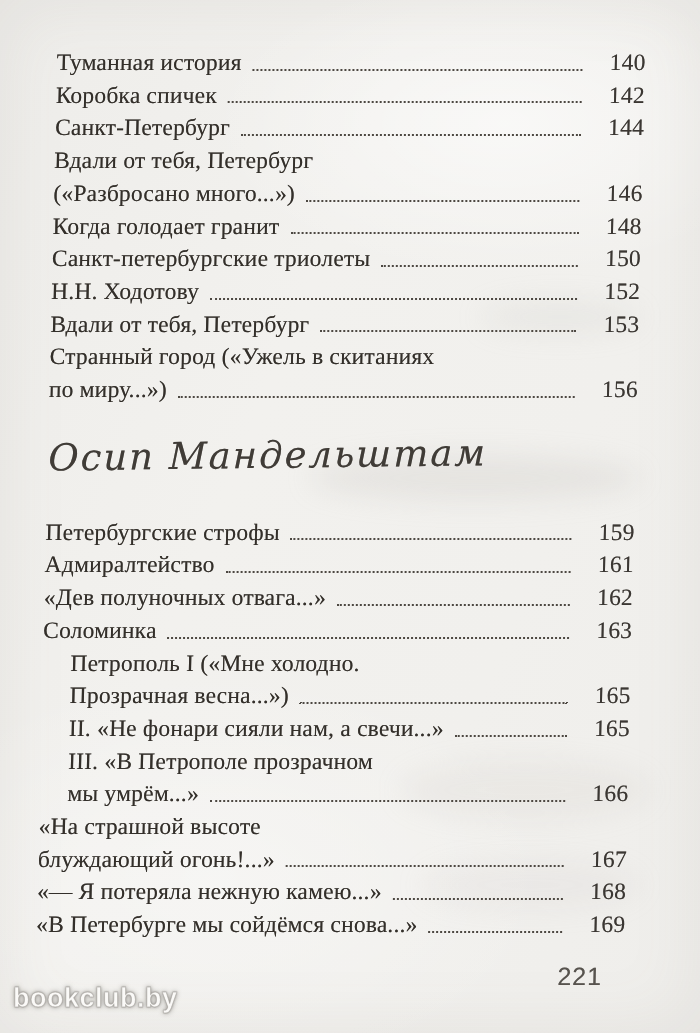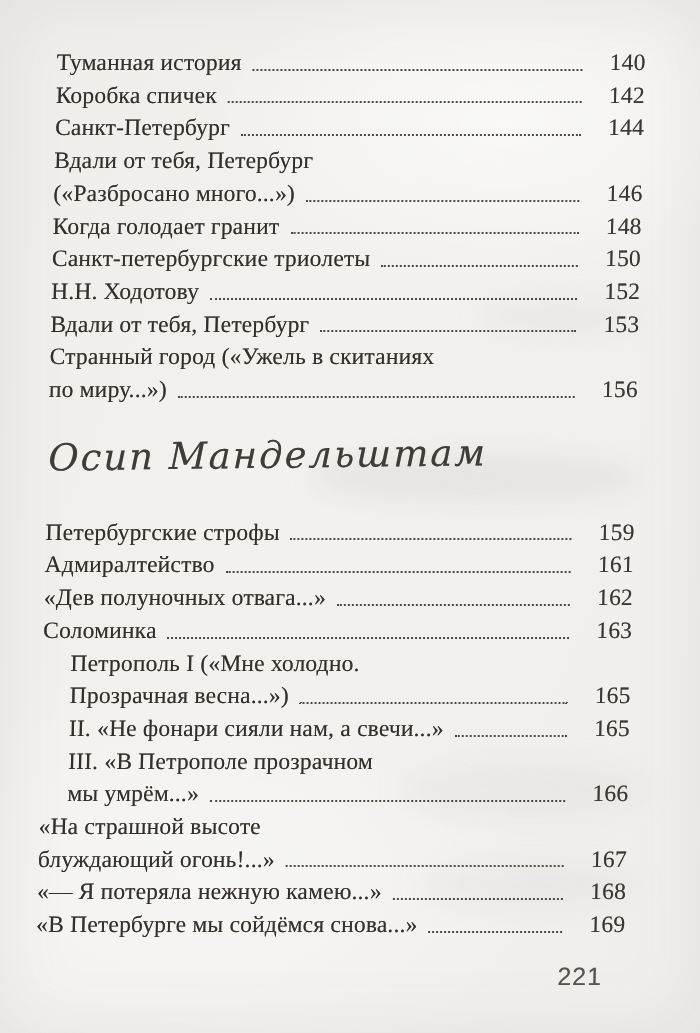--- a/index.html
+++ b/index.html
@@ -251,13 +251,14 @@
             <span class="title">«В Петербурге мы сойдёмся снова...»</span>
             <span class="leader"></span>
             <span class="num">169</span>
           </div>
         </div>
       </div>
 
     <div class="footer-pageno">221</div>
   </div>
 
+  <div class="watermark">bookclub.by</div>
 </div>
 
 </body></html>

